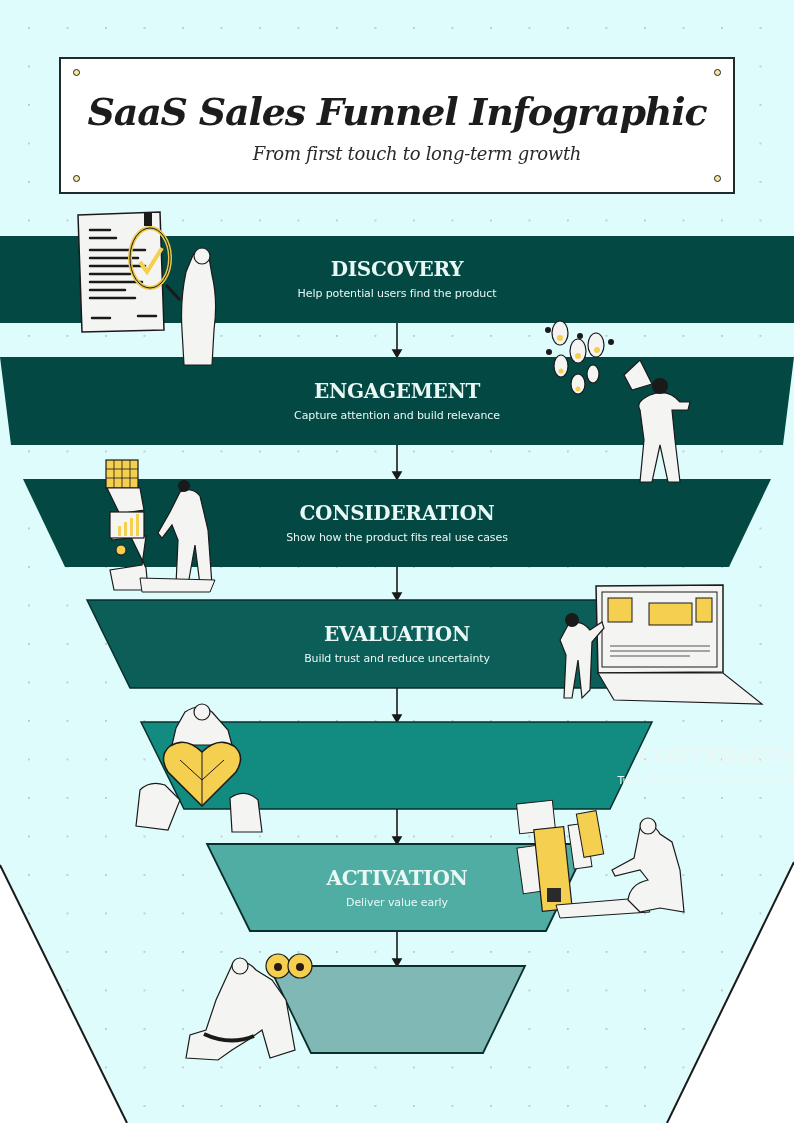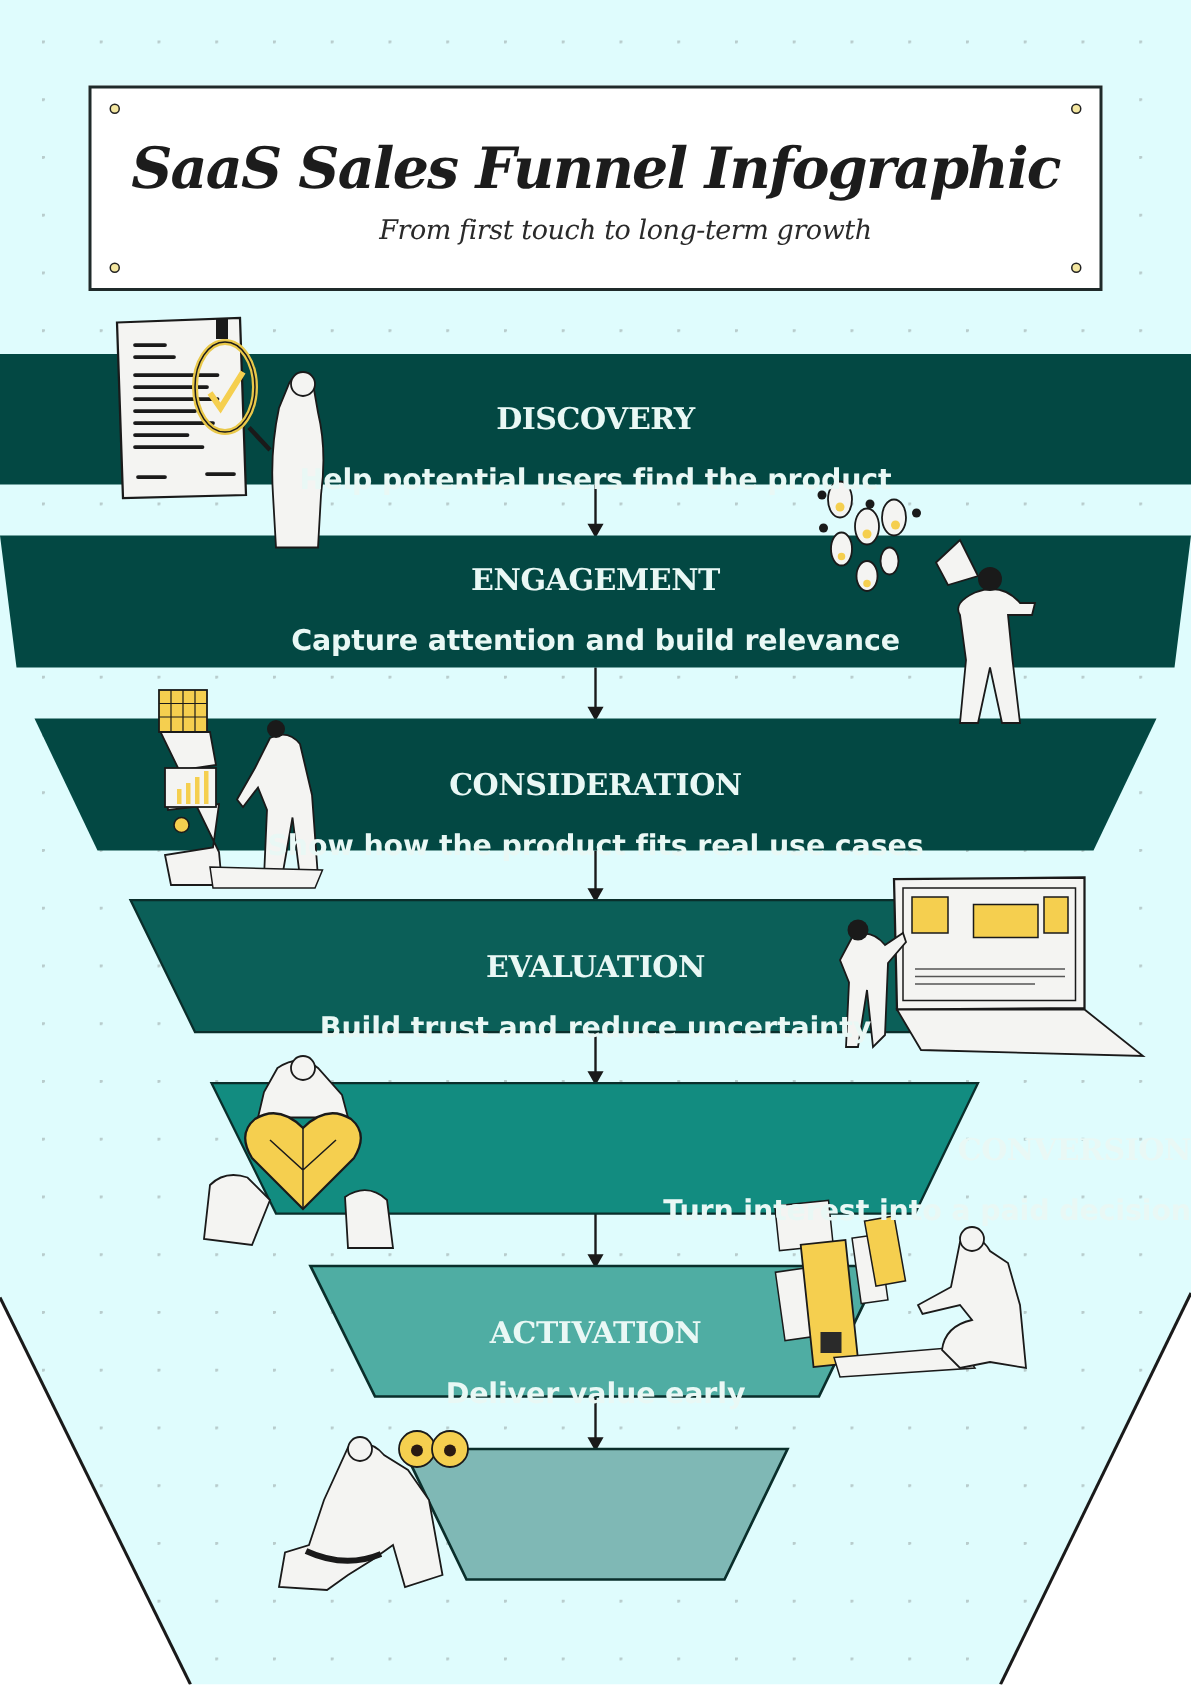--- a/index.html
+++ b/index.html
@@ -3,22 +3,22 @@
 <meta charset="utf-8">
 <style>
   html, body { margin: 0; padding: 0; }
   body { width: 794px; height: 1123px; position: relative; overflow: hidden; background: #ffffff; font-family: "DejaVu Sans", sans-serif; }
   #canvas { position: absolute; left: 0; top: 0; width: 794px; height: 1123px; }
   .title-box { position: absolute; left: 59px; top: 57px; width: 672px; height: 133px; background: #ffffff; border: 2px solid #1f2a2a; box-sizing: content-box; }
   .title { position: absolute; left: 0; right: 0; top: 30px; text-align: center; font-family: "DejaVu Serif", serif; font-weight: bold; font-style: italic; font-size: 38px; letter-spacing: -1.2px; color: #1c1c1c; }
   .subtitle { position: absolute; left: 0; right: 0; top: 84px; text-align: center; font-family: "DejaVu Serif", serif; font-style: italic; font-size: 18px; color: #2a2a2a; letter-spacing: -0.3px; margin-left: 40px; }
   .corner-dot { position: absolute; width: 5px; height: 5px; border-radius: 50%; border: 1.6px solid #222; background: #f4e7a0; }
   .stage { position: absolute; left: 0; width: 794px; text-align: center; color: #e9f8f5; }
-  .stage-name { font-family: "DejaVu Serif", serif; font-weight: bold; font-size: 20px; letter-spacing: -0.3px; line-height: 24px; margin-top: 10px; }
-  .stage-desc { font-family: "DejaVu Sans", sans-serif; font-size: 19px; line-height: 19px; margin-top: 20px; letter-spacing: -0.1px; font-weight: bold; }
+  .stage-name { font-family: "DejaVu Serif", serif; font-weight: bold; font-size: 20px; letter-spacing: -0.3px; line-height: 24px; }
+  .stage-desc { font-family: "DejaVu Sans", sans-serif; font-size: 11px; line-height: 19px; margin-top: 3px; letter-spacing: -0.1px; }
 </style>
 </head>
 <body>
 
 <svg id="canvas" width="794" height="1123" viewBox="0 0 794 1123" xmlns="http://www.w3.org/2000/svg">
   <defs>
     <pattern id="dots" x="28" y="27" width="38.5" height="38.5" patternUnits="userSpaceOnUse">
       <circle cx="0.8" cy="0.8" r="1.2" fill="#b8cccc"></circle>
     </pattern>
     <clipPath id="funnelClip">
@@ -184,21 +184,21 @@
   <span class="corner-dot" style="left:12px; bottom:10px;"></span>
   <span class="corner-dot" style="right:12px; bottom:10px;"></span>
   <div class="title">SaaS Sales Funnel Infographic</div>
   <div class="subtitle">From first touch to long-term growth</div>
 </div>
 
 <div class="stage" style="top:257px;">
   <div class="stage-name">DISCOVERY</div>
   <div class="stage-desc">Help potential users find the product</div>
 </div>
-<div class="stage" style="top:364px;">
+<div class="stage" style="top:379px;">
   <div class="stage-name">ENGAGEMENT</div>
   <div class="stage-desc">Capture attention and build relevance</div>
 </div>
 <div class="stage" style="top:501px;">
   <div class="stage-name">CONSIDERATION</div>
   <div class="stage-desc">Show how the product fits real use cases</div>
 </div>
 <div class="stage" style="top:622px;">
   <div class="stage-name">EVALUATION</div>
   <div class="stage-desc">Build trust and reduce uncertainty</div>

